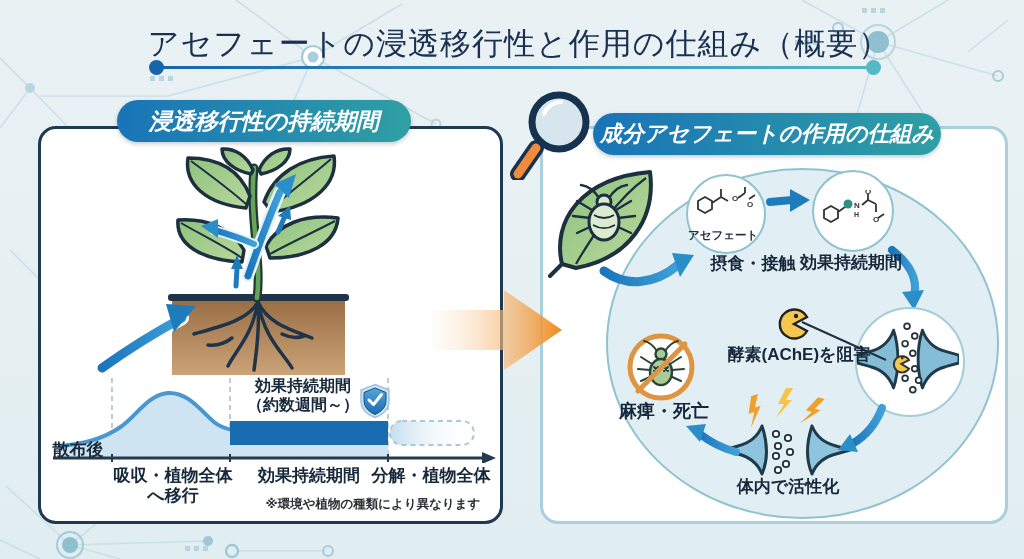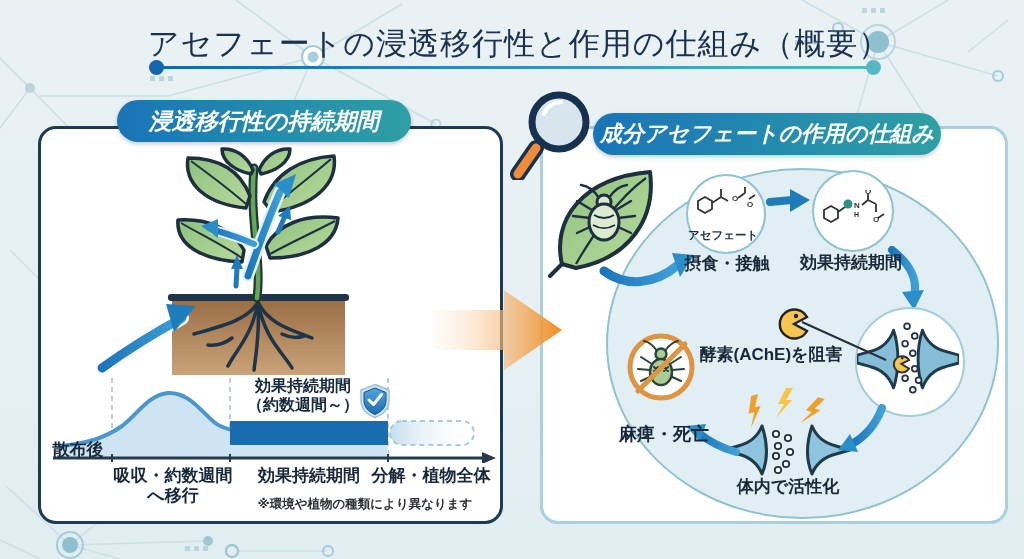--- a/index.html
+++ b/index.html
@@ -185,27 +185,27 @@
     <line x1="15" y1="90" x2="444" y2="90" stroke="#263a4c" stroke-width="3"></line>
     <polygon points="444,84 458,90 444,96" fill="#263a4c"></polygon>
     <g stroke="#263a4c" stroke-width="2">
       <line x1="74" y1="86" x2="74" y2="94"></line>
         <line x1="192" y1="86" x2="192" y2="94"></line>
         <line x1="350" y1="86" x2="350" y2="94"></line>
     </g>
   </svg>
 
   <div class="lbl s17" style="left:40px;top:440px;width:76px">散布後</div>
-  <div class="lbl s17" style="left:104px;top:466px;width:138px">吸収・約数週間
+  <div class="lbl s17" style="left:104px;top:466px;width:138px">吸収・植物全体
 へ移行</div>
   <div class="lbl s17" style="left:250px;top:466px;width:118px">効果持続期間</div>
   <div class="lbl s17" style="left:366px;top:466px;width:130px">分解・植物全体</div>
   <div class="lbl s16" style="left:246px;top:377px;width:114px">効果持続期間
 （約数週間～）</div>
-  <div class="lbl" id="note-label" style="left:244px;top:497px;width:242px">※環境や植物の種類により異なります</div>
+  <div class="lbl" id="note-label" style="left:252px;top:497px;width:242px">※環境や植物の種類により異なります</div>
 
   <svg class="abs z6" style="left:358px;top:383px" width="34" height="36" viewBox="0 0 34 36">
     <path d="M17,1.5 L31,7 V17.5 C31,26 25,31.5 17,34.5 C9,31.5 3,26 3,17.5 V7 Z" fill="#cfe2f0" stroke="#9cc3de" stroke-width="1.5"></path>
     <path d="M17,5 L28,9.5 V17.5 C28,24.5 23,29 17,31.5 C11,29 6,24.5 6,17.5 V9.5 Z" fill="url(#shieldG)" stroke="#14507e"></path>
     <path d="M11,17 L15.5,21.5 L23.5,11.5" stroke="#fff" stroke-width="3" fill="none" stroke-linecap="round" stroke-linejoin="round"></path>
   </svg>
 
   <svg class="abs z4" style="left:430px;top:284px" width="136" height="92" viewBox="0 0 136 92">
     <polygon points="2,26 74,26 74,6 132,46 74,86 74,66 2,66" fill="url(#oGrad)"></polygon>
   </svg>
@@ -254,21 +254,21 @@
     <svg style="position:absolute;left:5px;top:9px" width="66" height="36" viewBox="0 0 66 36">
       <polygon points="12,12 19,16 19,24 12,28 5,24 5,16" stroke="#333" stroke-width="1.8" fill="none"></polygon>
       <path d="M19,18 L28,12 L28,4 M28,12 L35,16" stroke="#333" stroke-width="1.8" fill="none"></path>
       <text x="39" y="16" font-size="8" font-weight="bold" fill="#333">O</text>
       <path d="M45,13 L52,8 M52,8 L52,2" stroke="#333" stroke-width="1.8" fill="none"></path>
       <text x="54" y="22" font-size="8" font-weight="bold" fill="#333">O</text>
       <path d="M56,14 L62,10" stroke="#333" stroke-width="1.8" fill="none"></path>
     </svg>
     <div id="acephate-label">アセフェート</div>
   </div>
-  <div class="lbl s17" style="left:679px;top:254px;width:96px">摂食・接触</div>
+  <div class="lbl s17" style="left:705px;top:254px;width:96px">摂食・接触</div>
 
   <svg class="abs z4" style="left:766px;top:186px" width="46" height="30" viewBox="0 0 46 30">
     <path d="M4,16 L26,14" stroke="#1f7cba" stroke-width="8" stroke-linecap="round"></path>
     <polygon points="24,3 44,14 24,26" fill="#1f7cba"></polygon>
   </svg>
 
   <div class="circ" style="left:812px;top:170px;width:78px;height:78px">
     <svg style="position:absolute;left:6px;top:18px" width="66" height="40" viewBox="0 0 66 40">
       <polygon points="11,16 18,20 18,28 11,32 4,28 4,20" stroke="#333" stroke-width="1.8" fill="none"></polygon>
       <path d="M18,22 L25,17" stroke="#333" stroke-width="1.8"></path>
@@ -307,21 +307,21 @@
     </svg>
   </div>
 
   <svg class="abs z5" style="left:778px;top:308px" width="32" height="32" viewBox="0 0 32 32">
     <path d="M16,16 L29,9 A14.5,14.5 0 1 0 29,23 Z" fill="#f6c74f" stroke="#222" stroke-width="2.4"></path>
     <circle cx="18" cy="8" r="2.2" fill="#222"></circle>
   </svg>
   <svg class="abs z4" style="left:798px;top:318px" width="92" height="46" viewBox="0 0 92 46">
     <line x1="4" y1="4" x2="88" y2="42" stroke="#22313f" stroke-width="2"></line>
   </svg>
-  <div class="lbl s17" style="left:696px;top:345px;width:150px">酵素(AChE)を阻害</div>
+  <div class="lbl s17" style="left:724px;top:345px;width:150px">酵素(AChE)を阻害</div>
 
   <svg class="abs z5" style="left:744px;top:388px" width="84" height="48" viewBox="0 0 84 48">
     <g>
       <polygon transform="translate(2,8) rotate(-18 8 15)" points="10,0 2,16 8,16 0,30 16,12 10,12 17,0" fill="#f0a028"></polygon>
       <polygon transform="translate(32,0)" points="10,0 2,16 8,16 0,30 16,12 10,12 17,0" fill="#f6c548"></polygon>
       <polygon transform="translate(60,8) rotate(16 8 15)" points="10,0 2,16 8,16 0,30 16,12 10,12 17,0" fill="#f0a028"></polygon>
     </g>
   </svg>
 
   <svg class="abs z4" style="left:722px;top:422px" width="130" height="56" viewBox="0 0 130 56">
@@ -364,15 +364,15 @@
       </g>
       <circle cx="0" cy="-16" r="5.5" fill="#a9cc97" stroke="#2b4435" stroke-width="2.4"></circle>
       <ellipse cx="0" cy="2" rx="11" ry="13" fill="#a9cc97" stroke="#2b4435" stroke-width="2.4"></ellipse>
       <g stroke="#22313f" stroke-width="1.8" stroke-linecap="round">
         <path d="M-7,-3 L-3,1 M-3,-3 L-7,1"></path>
         <path d="M3,-3 L7,1 M7,-3 L3,1"></path>
       </g>
     </g>
     <line x1="14" y1="61" x2="61" y2="14" stroke="#de9440" stroke-width="5" stroke-linecap="round"></line>
   </svg>
-  <div class="lbl s18" style="left:612px;top:424px;width:104px">麻痺・死亡</div>
+  <div class="lbl s18" style="left:612px;top:401px;width:104px">麻痺・死亡</div>
 
 </div>
 
 </body></html>

